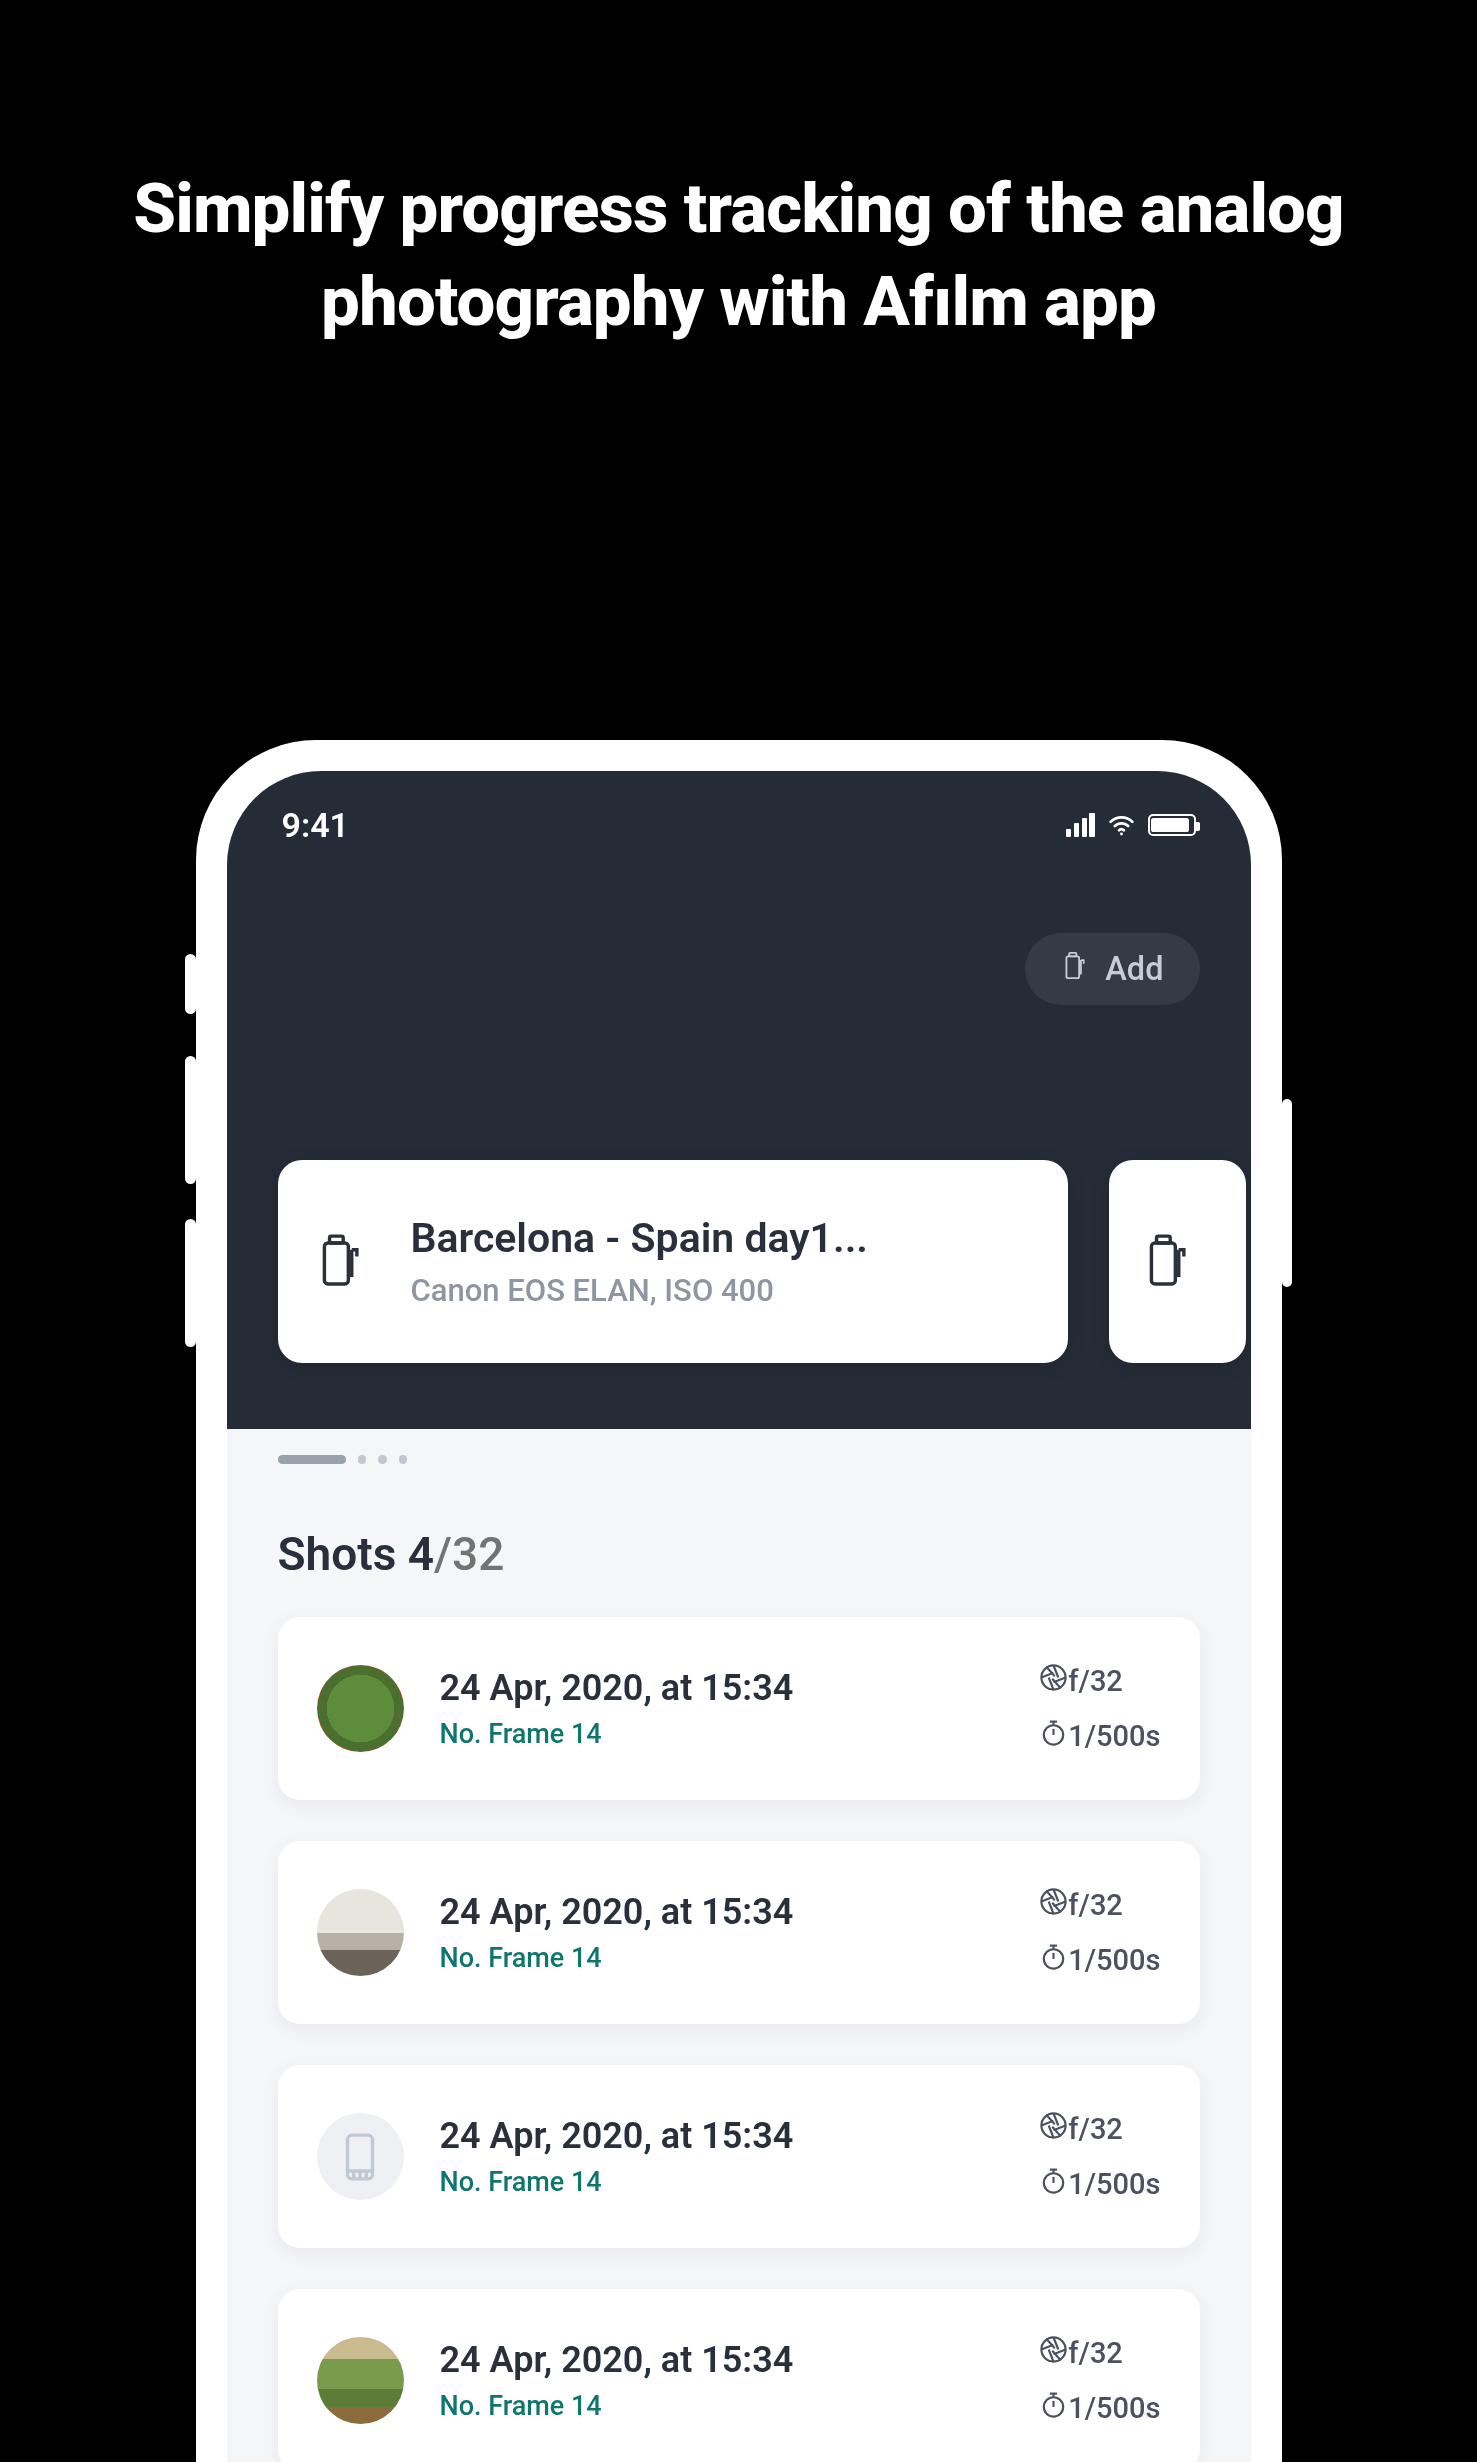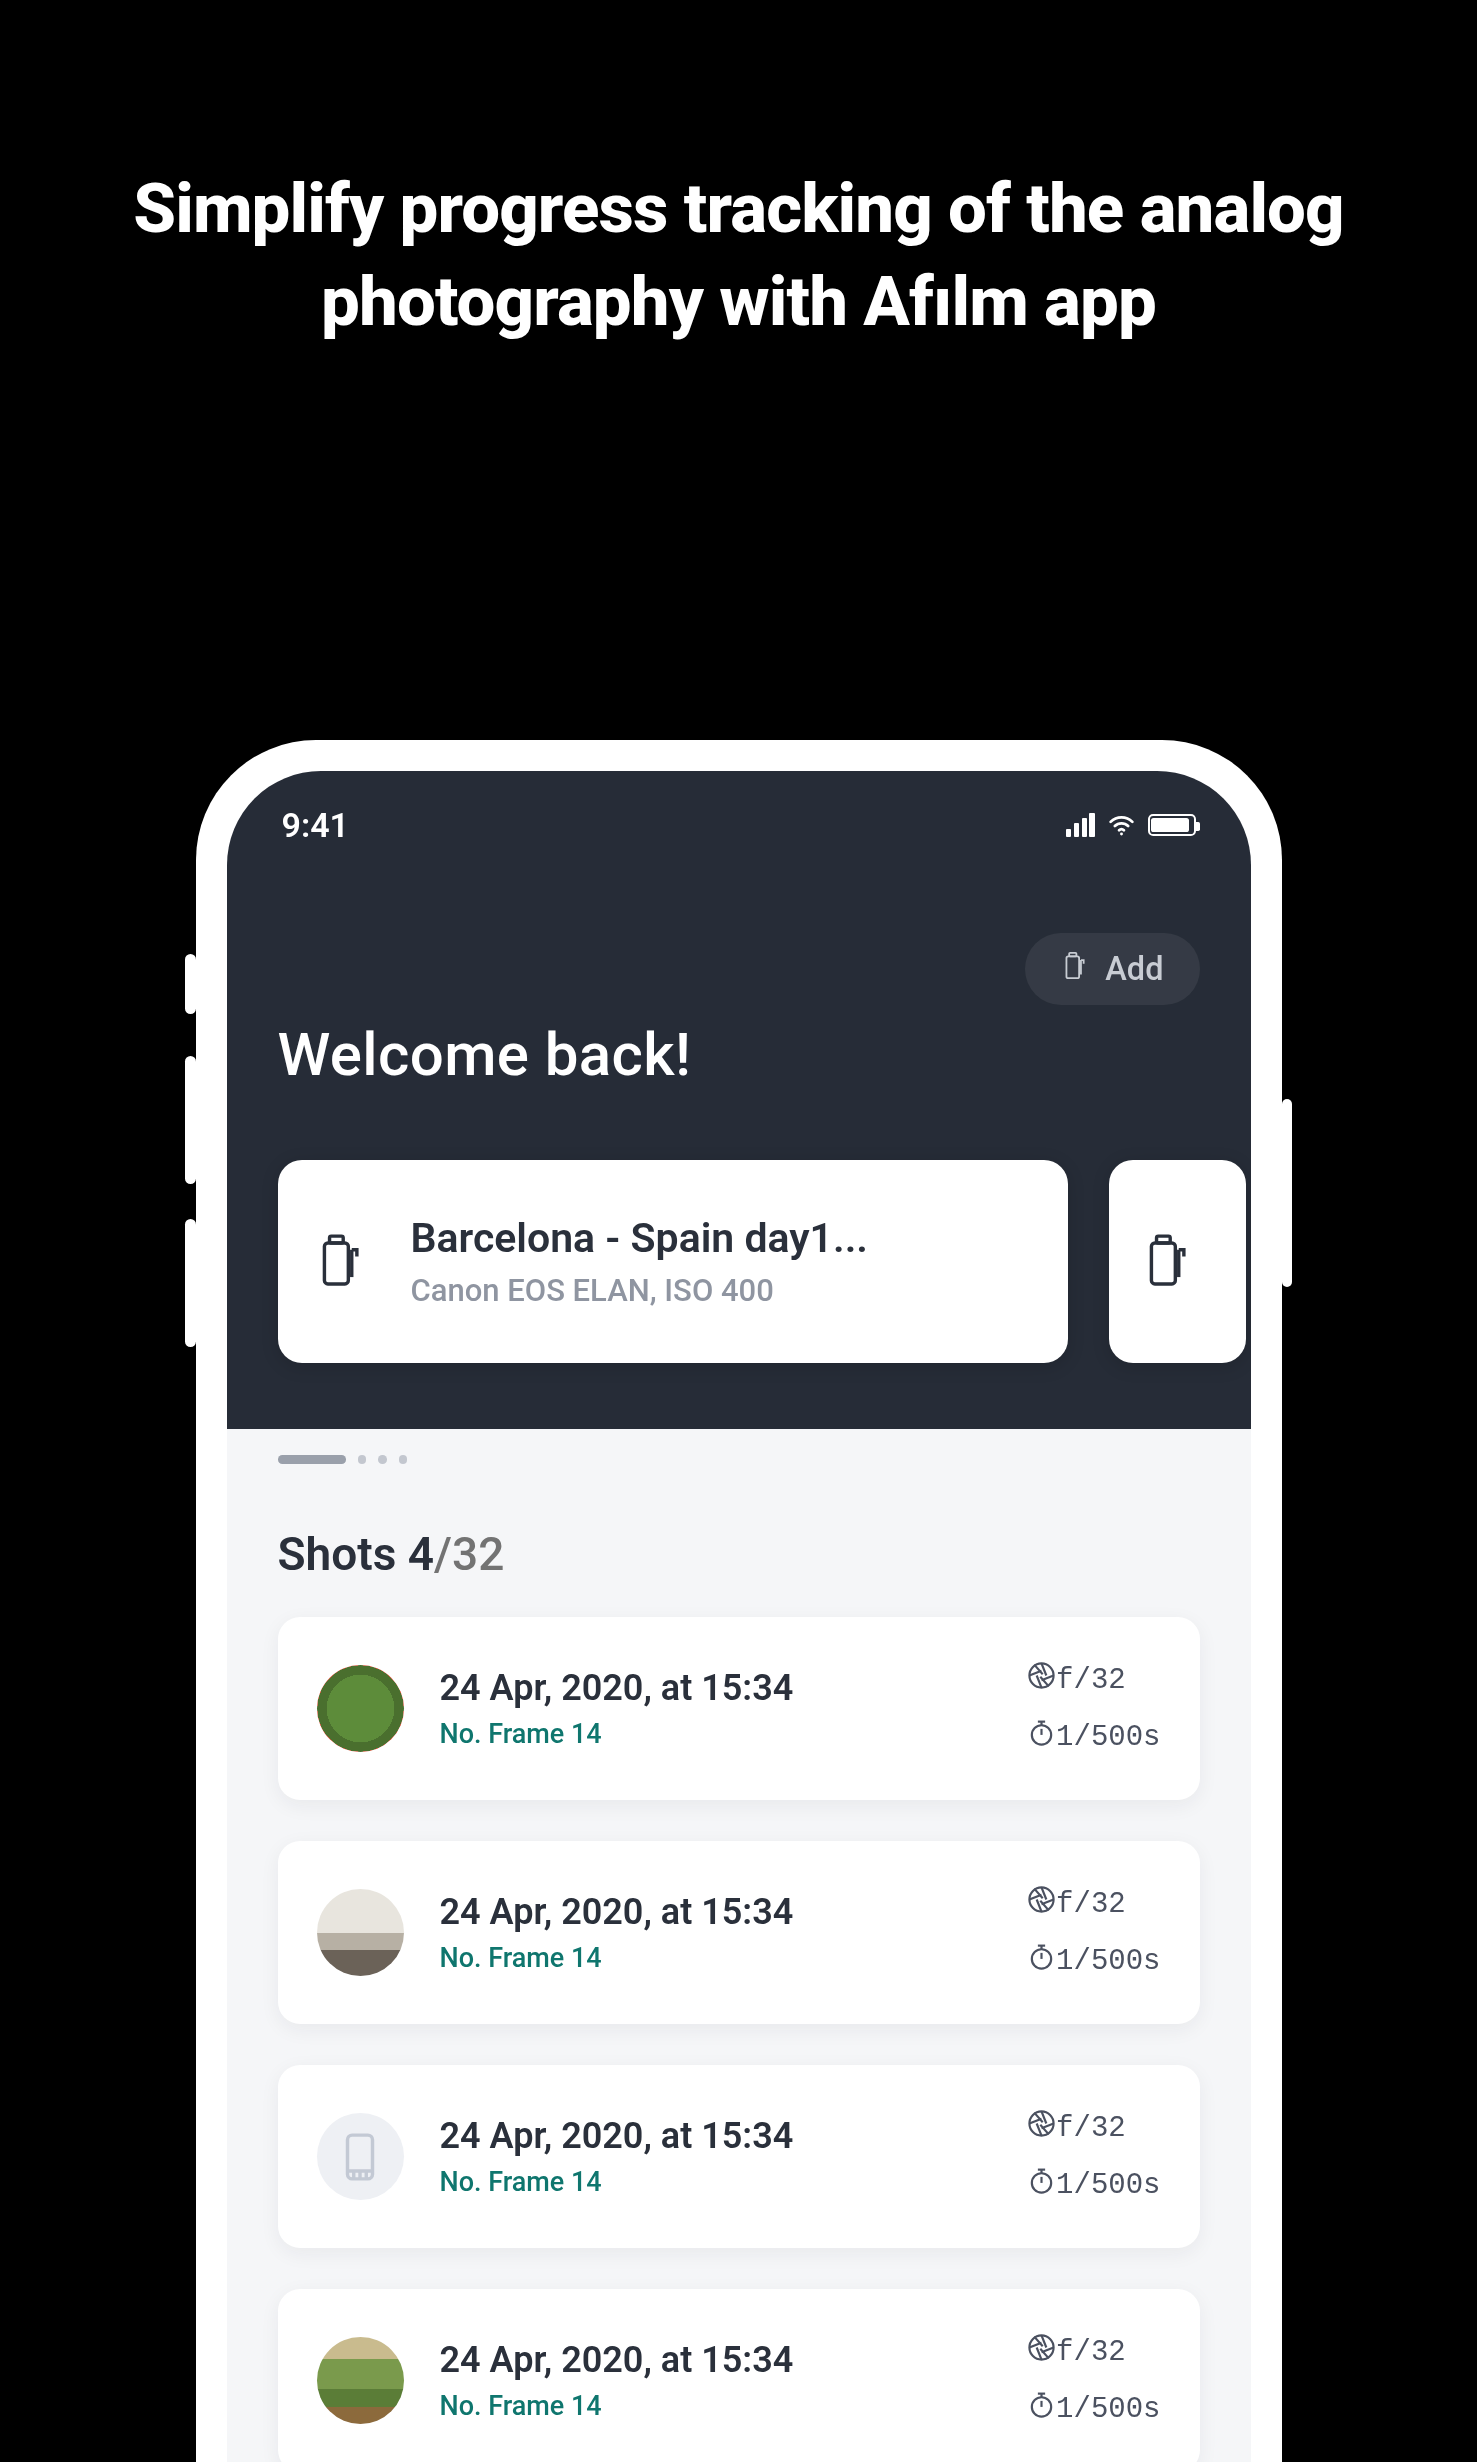--- a/index.html
+++ b/index.html
@@ -193,21 +193,21 @@
   .thumb.plant1 { background: radial-gradient(circle at 50% 50%, #5d8c3a 0 55%, #4a6f2e 55% 70%, #c44a2a 70% 80%, #e8d5c3 80%); }
   .thumb.interior { background: linear-gradient(180deg,#e8e5de 0 50%, #b7b0a4 50% 70%, #6b6258 70%); }
   .thumb.placeholder svg { width:38px; height:50px; }
   .thumb.plant2 { background: linear-gradient(180deg, #c9bb8e 0 25%, #7a9a4c 25% 60%, #5b7d37 60% 80%, #8c6a3c 80%); }
 
   .shot-mid { flex:1; }
   .shot-date { font-size: 36px; font-weight:600; color:#2a303b; margin-bottom:8.5px;}
   .shot-frame { font-size: 27px; color:#0f766e; font-weight:500;}
 
   .shot-meta { display:flex; flex-direction:column; gap:19px; }
-  .meta-row { display:flex; align-items:center; font-size:29px; color:#4b5160; font-weight:500;font-family:Liberation Mono, monospace;}
+  .meta-row { display:flex; align-items:center; font-size:29px; color:#4b5160; font-weight:500;}
   .meta-row svg { width:29px; height:29px; flex-shrink:0;}
 
 </style>
 </head>
 <body>
 
 <div class="promo-headline">Simplify progress tracking of the analog photography with Afılm app</div>
 
 <div class="phone-wrap">
   <div class="side-btn left1"></div>
@@ -247,21 +247,20 @@
             <svg viewBox="0 0 24 32" fill="none" stroke="#c8ccd3" stroke-width="2">
               <rect x="2" y="6" width="14" height="24" rx="2"></rect>
               <rect x="5" y="2" width="8" height="4" rx="1"></rect>
               <line x1="18" y1="10" x2="18" y2="26"></line>
               <path d="M18 10 L21 10 L21 14"></path>
             </svg>
           </span>
           <span>Add</span>
         </div>
 
-        <div class="welcome">Welcome back!</div>
 
         <div class="roll-cards">
           <div class="roll-card">
             <span class="film-icon">
               <svg viewBox="0 0 24 32" fill="none" stroke="#2a303b" stroke-width="2">
                 <rect x="2" y="6" width="14" height="24" rx="2"></rect>
                 <rect x="5" y="2" width="8" height="4" rx="1"></rect>
                 <line x1="18" y1="10" x2="18" y2="26"></line>
                 <path d="M18 10 L21 10 L21 14"></path>
               </svg>

